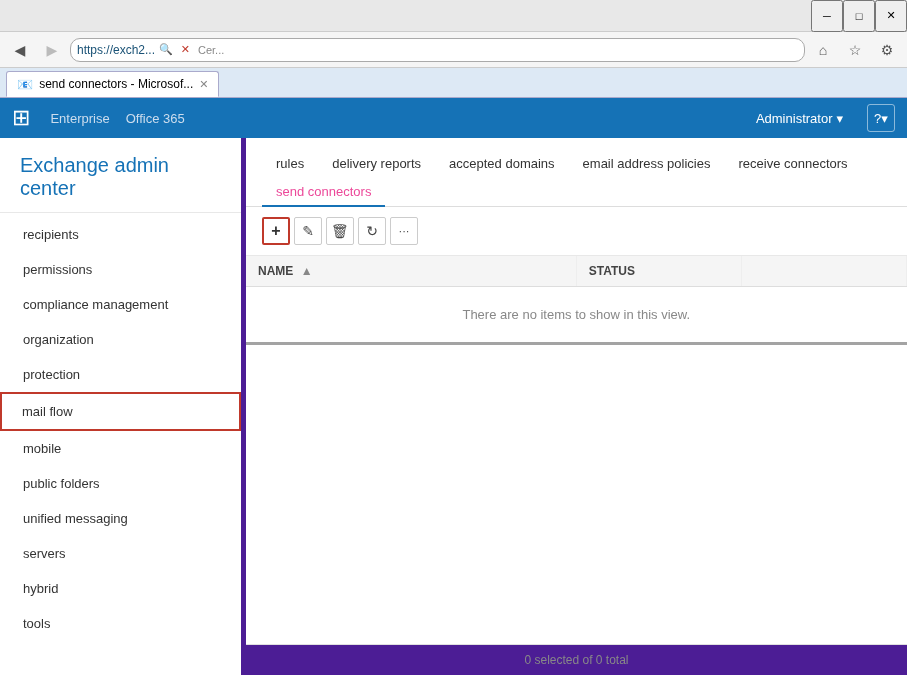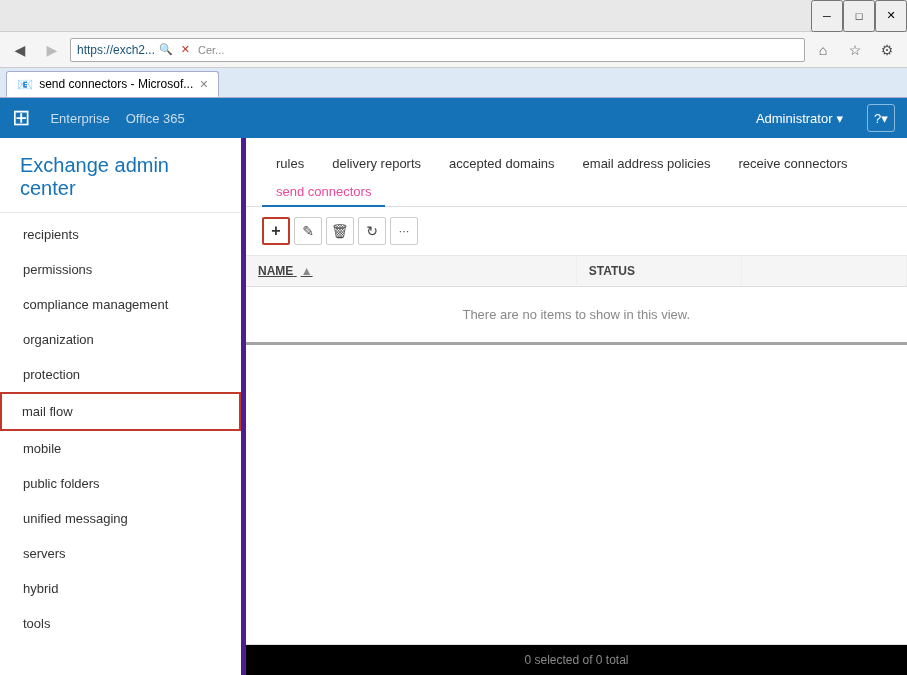--- a/index.html
+++ b/index.html
@@ -7,21 +7,21 @@
 
     
     .window-chrome { background: #e8e8e8; height: 32px; display: flex; align-items: center; justify-content: flex-end; border-bottom: 1px solid #ccc; }
     .window-controls { display: flex; }
     .win-btn { width: 32px; height: 32px; display: flex; align-items: center; justify-content: center; font-size: 11px; cursor: pointer; }
 
     
     .browser-bar { background: #f5f5f5; height: 36px; display: flex; align-items: center; padding: 0 6px; border-bottom: 1px solid #ccc; gap: 4px; }
     .nav-btn { width: 28px; height: 28px; border-radius: 50%; border: none; background: transparent; cursor: pointer; display: flex; align-items: center; justify-content: center; font-size: 14px; color: #555; }
     .nav-btn.disabled { color: #bbb; cursor: default; }
-    .address-bar { flex: 1; height: 24px; border: 1px solid #aaa; border-radius: 2px; padding: 0 6px; font-size: 12px; background: white; display: flex; align-items: center; gap: 4px; }
+    .address-bar { flex: 1; height: 24px; border: 1px solid #aaa; border-radius: 10px; padding: 0 6px; font-size: 12px; background: white; display: flex; align-items: center; gap: 4px; }
     .tab-bar { background: #dde9f5; height: 30px; display: flex; align-items: flex-end; padding: 0 6px; border-bottom: 1px solid #aac; }
     .tab { height: 26px; padding: 0 10px; display: flex; align-items: center; gap: 6px; font-size: 12px; border: 1px solid #aac; border-bottom: none; border-radius: 3px 3px 0 0; cursor: pointer; }
     .tab.active { background: white; border-bottom: 1px solid white; }
     .tab-icon { font-size: 13px; }
     .tab-close { font-size: 11px; color: #888; cursor: pointer; }
 
     
     .app-topbar { background: #1572b6; height: 40px; display: flex; align-items: center; padding: 0 12px; gap: 10px; }
     .app-logo { color: white; font-size: 20px; font-weight: 300; }
     .app-nav-links { display: flex; gap: 16px; margin-left: 10px; }
@@ -52,27 +52,27 @@
     .toolbar-btn.add { border: 2px solid #c0392b; color: #333; font-weight: bold; font-size: 16px; }
     .toolbar-btn.more { border: 1px solid #ccc; font-size: 11px; }
 
     
     .table-container { flex: 1; overflow: auto; }
     table { width: 100%; border-collapse: collapse; }
     thead tr { background: #f5f5f5; }
     th { padding: 8px 12px; text-align: left; font-size: 12px; font-weight: 600; color: #444; border-bottom: 1px solid #ddd; border-right: 1px solid #eee; }
     th .sort-arrow { margin-left: 4px; color: #888; }
     td { padding: 8px 12px; border-bottom: 3px solid #a3a3a3; color: #555; }
-    .col-name { width: 50%; text-decoration: underline; }
+    .col-name { width: 50%; }
     .col-status { width: 25%; }
     .col-extra { width: 25%; }
     .empty-row td { text-align: center; padding: 20px; color: #888; font-size: 13px; }
 
     
-    .table-footer { padding: 8px 16px; font-size: 12px; color: #888; border-top: 1px solid #e0e0e0; background: #000000; text-align: center; }
+    .table-footer { padding: 8px 16px; font-size: 12px; color: #888; border-top: 1px solid #e0e0e0; background: #4c1d95; text-align: center; }
   </style>
 </head>
 <body>
 
 <div class="window-chrome">
   <div class="window-controls">
     <button class="win-btn minimize">─</button>
     <button class="win-btn maximize">□</button>
     <button class="win-btn close">✕</button>
   </div>

